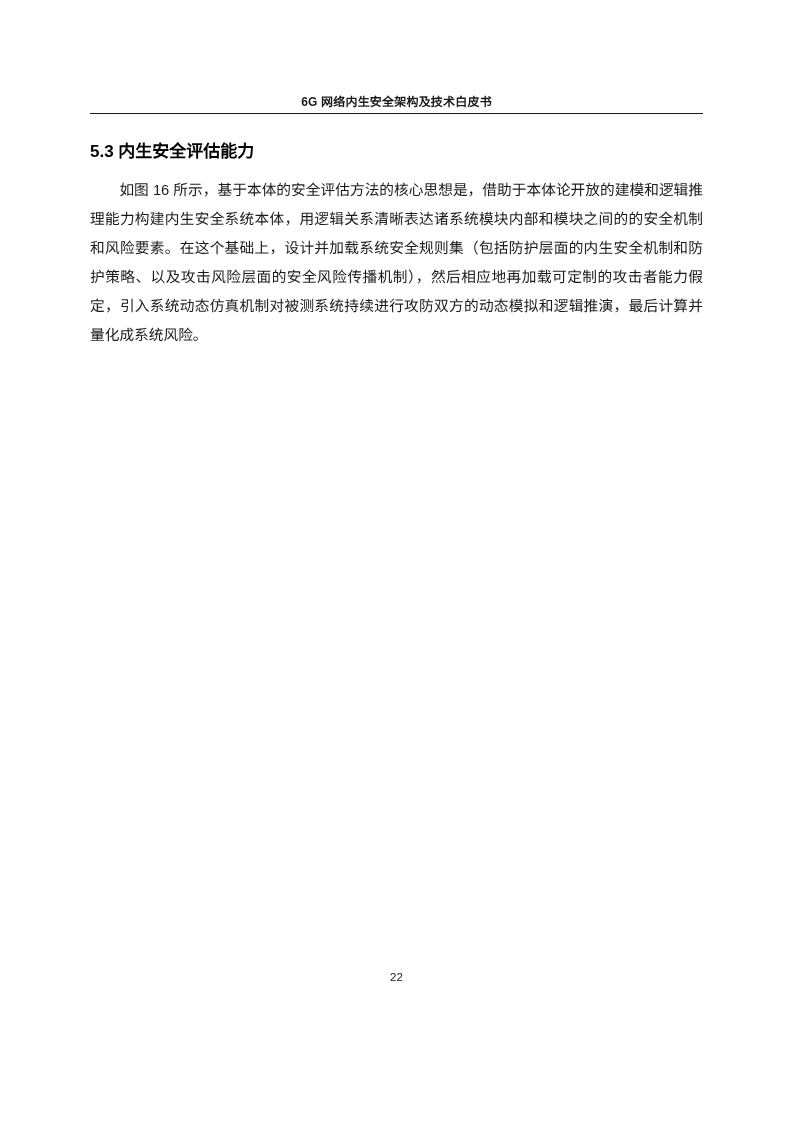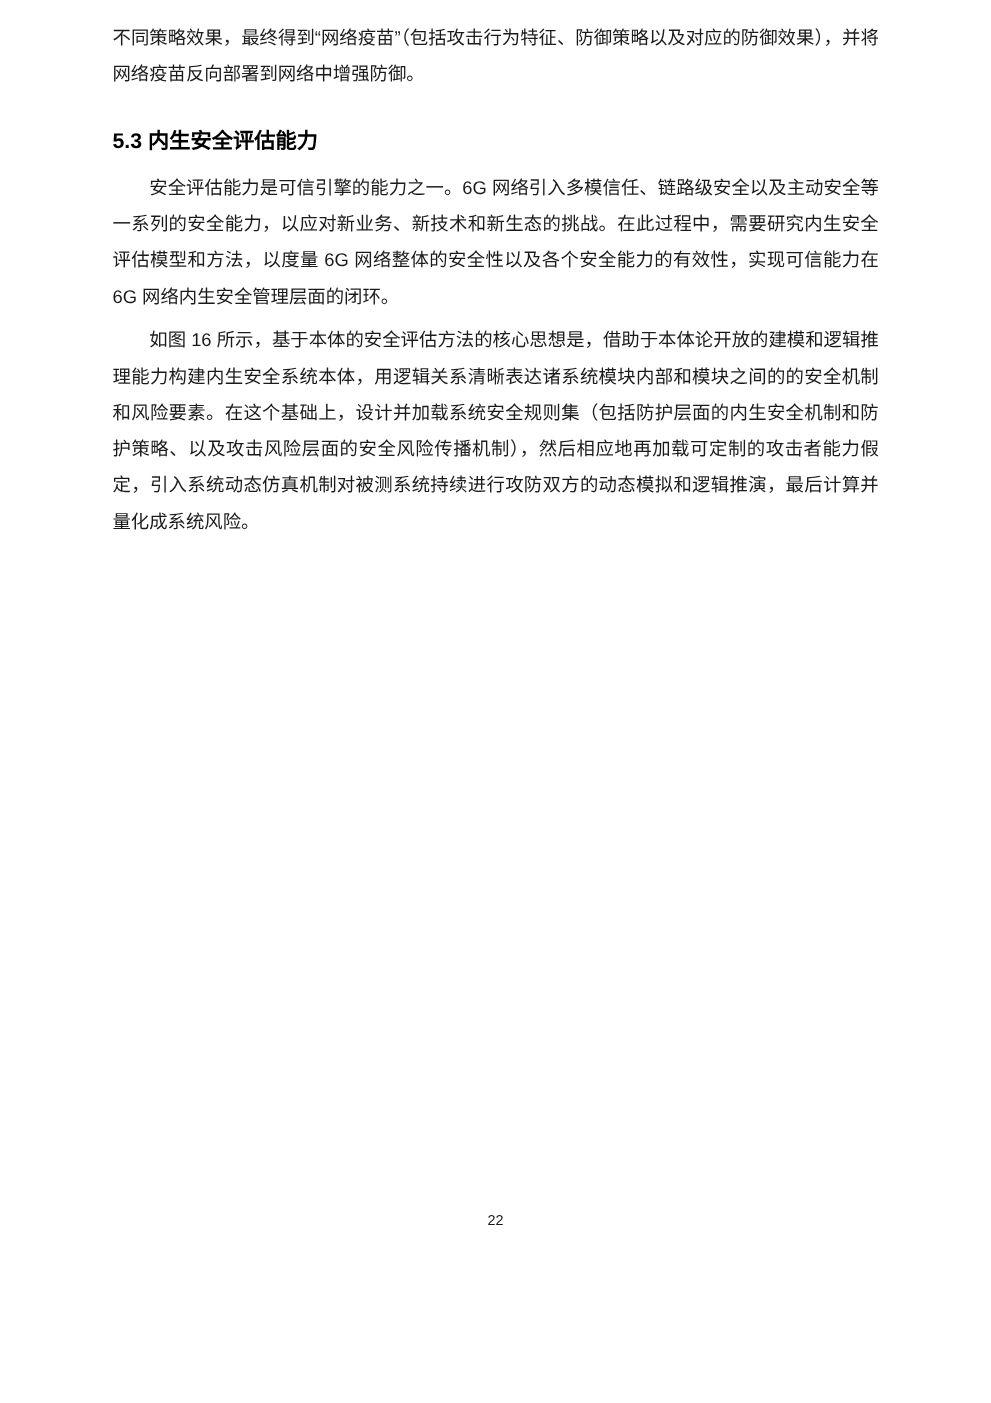--- a/index.html
+++ b/index.html
@@ -75,28 +75,30 @@
     line-height: 14px;
     color: #1a1a1a;
   }
 </style>
 </head>
 <body>
 
 <div class="page">
   <div class="page-inner">
 
+    <header class="doc-header">
+      <div class="doc-header-title">6G 网络内生安全架构及技术白皮书</div>
+      <hr class="doc-header-rule">
+    </header>
 
     <main class="doc-body">
 
-      <p class="para">不同策略效果，最终得到“网络疫苗”（包括攻击行为特征、防御策略以及对应的防御效果），并将网络疫苗反向部署到网络中增强防御。</p>
 
       <h2 class="section-heading">5.3 内生安全评估能力</h2>
 
-      <p class="para indent">安全评估能力是可信引擎的能力之一。6G 网络引入多模信任、链路级安全以及主动安全等一系列的安全能力，以应对新业务、新技术和新生态的挑战。在此过程中，需要研究内生安全评估模型和方法，以度量 6G 网络整体的安全性以及各个安全能力的有效性，实现可信能力在 6G 网络内生安全管理层面的闭环。</p>
 
 
 
       <p class="para indent">如图 16 所示，基于本体的安全评估方法的核心思想是，借助于本体论开放的建模和逻辑推理能力构建内生安全系统本体，用逻辑关系清晰表达诸系统模块内部和模块之间的的安全机制和风险要素。在这个基础上，设计并加载系统安全规则集（包括防护层面的内生安全机制和防护策略、以及攻击风险层面的安全风险传播机制），然后相应地再加载可定制的攻击者能力假定，引入系统动态仿真机制对被测系统持续进行攻防双方的动态模拟和逻辑推演，最后计算并量化成系统风险。</p>
 
     </main>
 
     <div class="page-number">22</div>
 
   </div>

